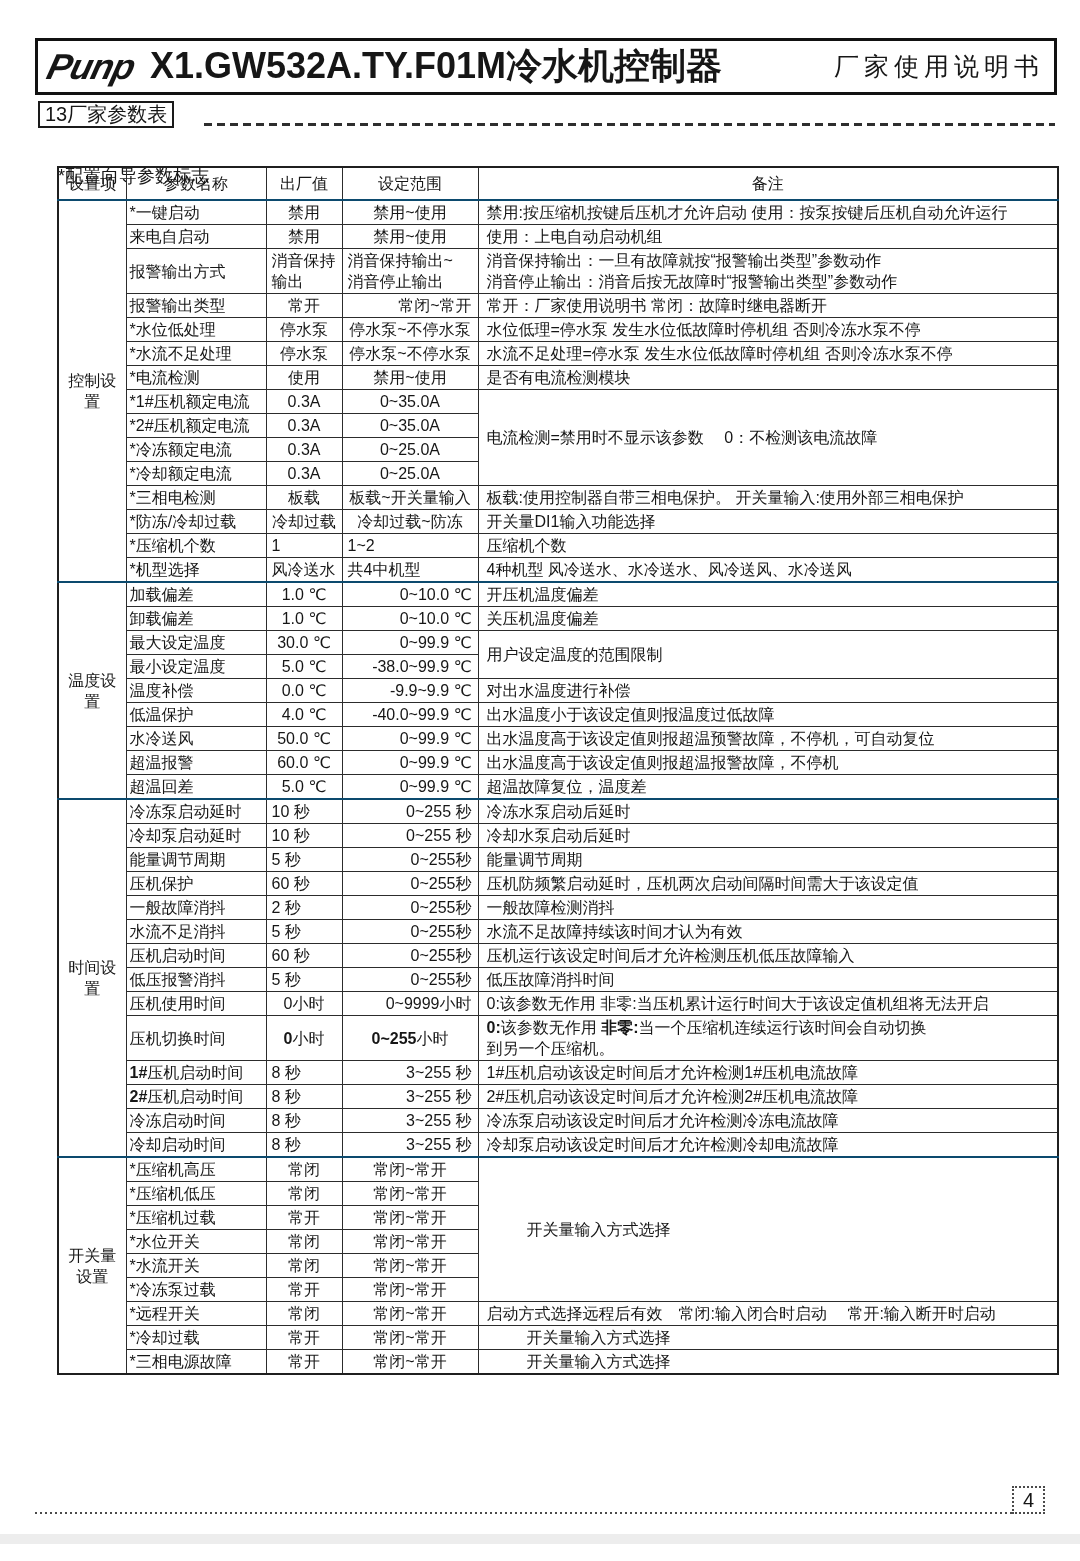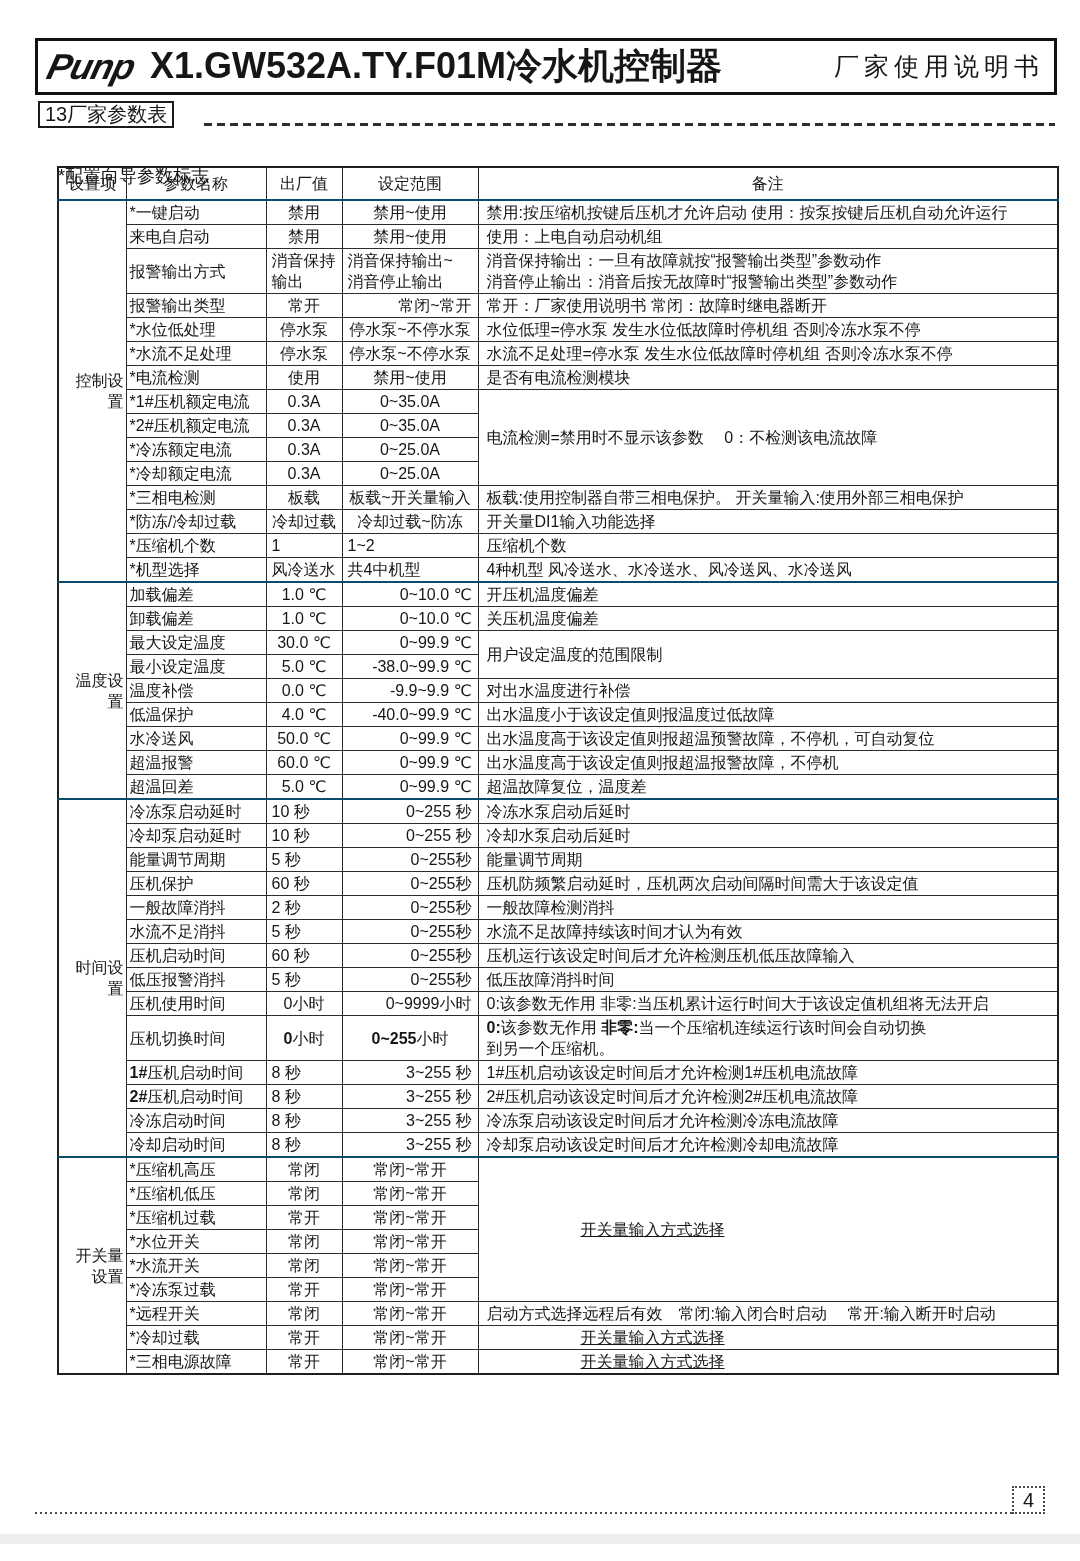--- a/index.html
+++ b/index.html
@@ -36,28 +36,28 @@
     position:absolute; left:57px; top:166px; width:1000px;
     border-collapse:collapse; table-layout:fixed;
     border:2px solid #1f1f1f;
   }
   .param th, .param td{
     border:1px solid #2c2c2c; font-size:16px; line-height:21px;
     padding:1px 3px; overflow:hidden; vertical-align:middle;
     font-weight:normal;
   }
   .param th{ font-size:16px; padding:5px 2px; text-align:center; }
-  td.c-sec{ text-align:right; padding:8px 2px; font-size:16px; }
+  td.c-sec{ text-align:center; padding:8px 2px; font-size:16px; }
   td.c-name{ text-align:left; white-space:nowrap; }
   td.c-val{ text-align:center; }
   td.c-rng{ text-align:center; }
   td.c-rem{ text-align:left; padding-left:8px; }
   td.a-l{ text-align:left; padding-left:5px; }
   td.a-r{ text-align:right; padding-right:6px; }
-  td.r-ind{ padding-left:102px;text-decoration:underline; }
+  td.r-ind{ padding-left:48px; }
   tr.sec-start td{ border-top:2px solid #0c4a6e; }
   
   .dot-line{
     position:absolute; left:35px; top:1512px; width:978px; height:2px;
     background:repeating-linear-gradient(90deg,#4a4a4a 0 2px,transparent 2px 5px);
   }
   .page-box{
     position:absolute; left:1012px; top:1486px; width:33px; height:28px;
     border:2px dotted #4a4a4a; text-align:center; font-size:20px; line-height:24px;
   }

